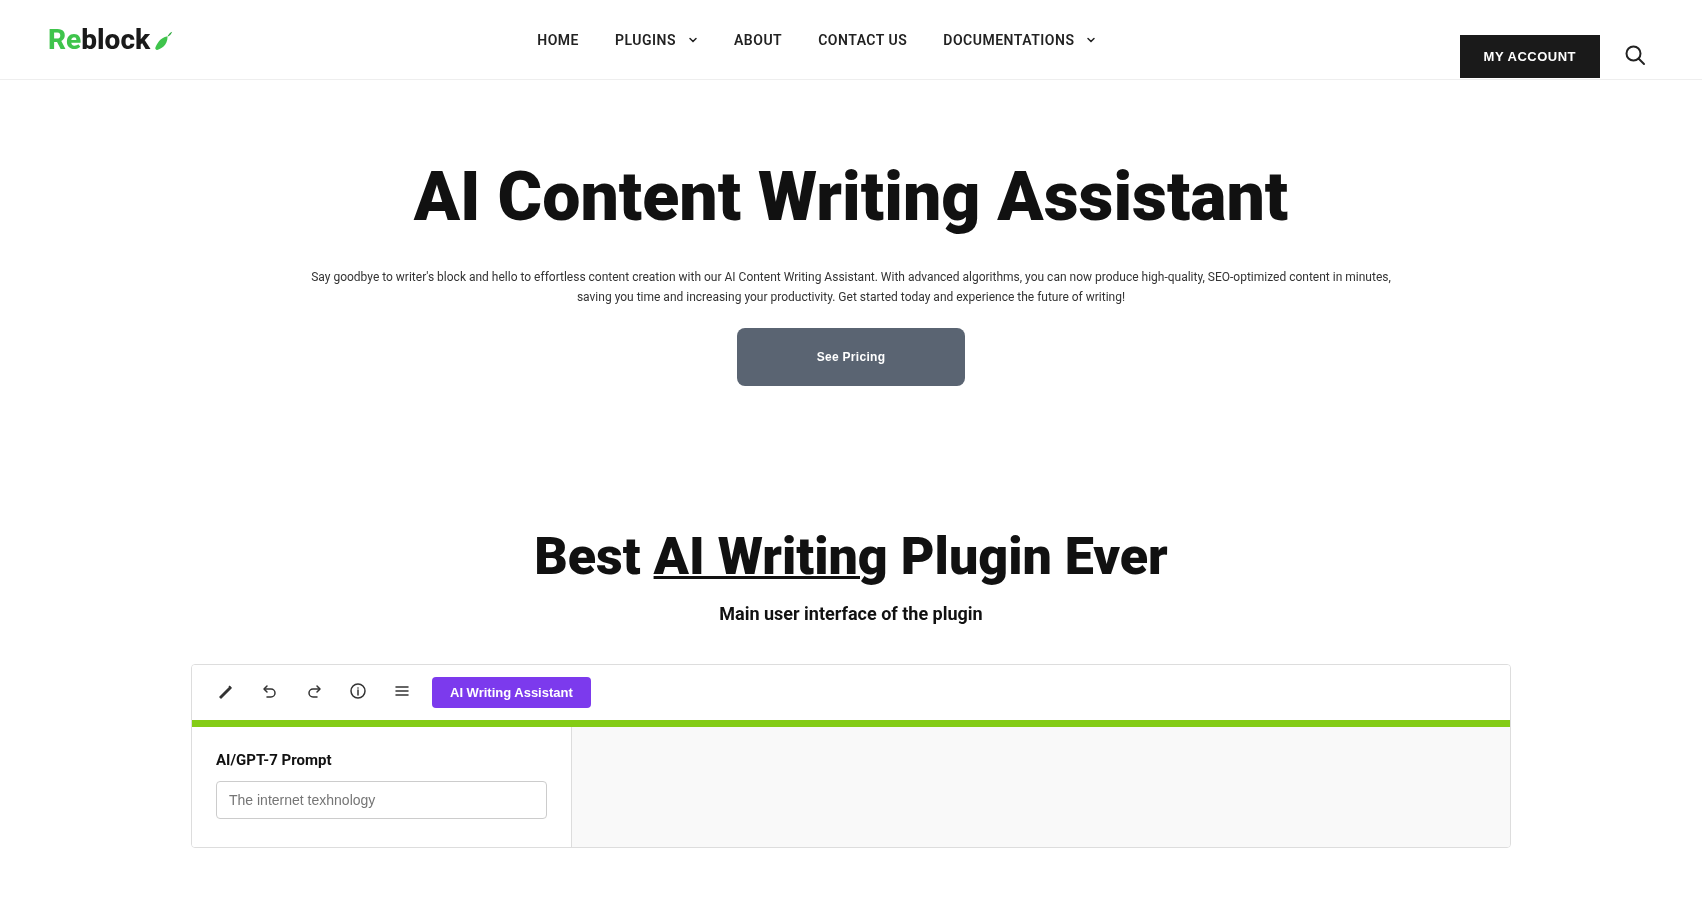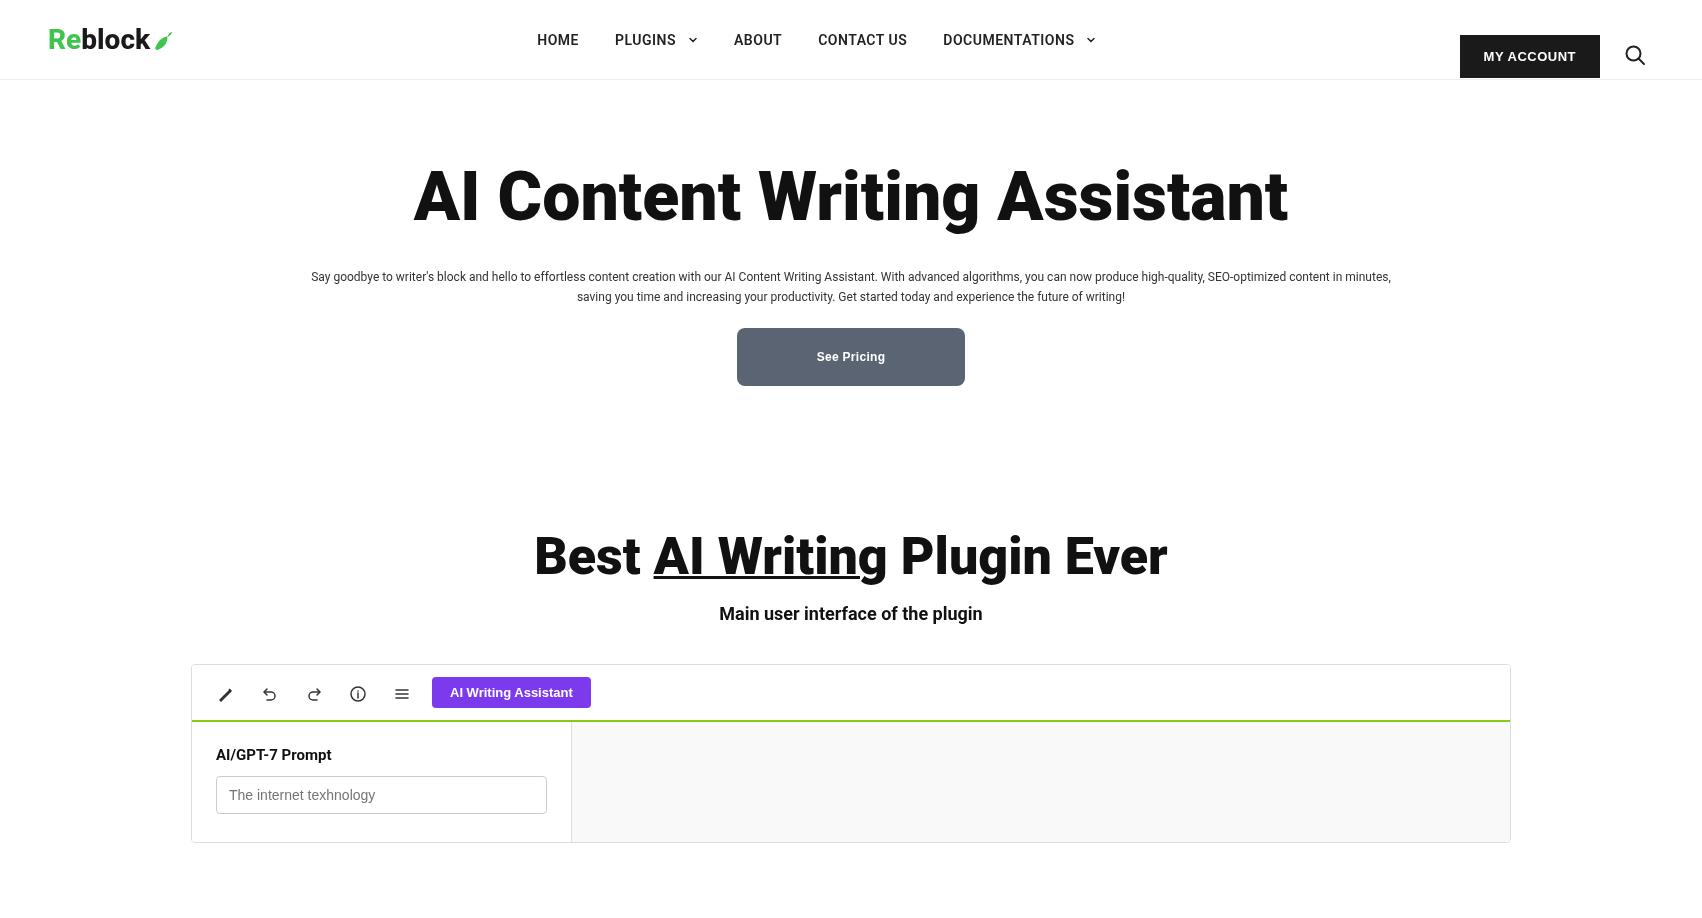--- a/index.html
+++ b/index.html
@@ -146,24 +146,24 @@
     
     .plugin-ui {
       border: 1px solid #ddd;
       border-radius: 4px;
       overflow: hidden;
       text-align: left;
       background: #fff;
     }
     .plugin-toolbar {
       display: flex;
-      align-items: flex-end;
+      align-items: flex-start;
       padding: 12px 20px;
       gap: 16px;
-      border-bottom: 2px solid #84cc16;
+      border-bottom: 7px solid #84cc16;
       background: #fff;
     }
     .toolbar-icon {
       width: 28px;
       height: 28px;
       display: flex;
       align-items: center;
       justify-content: center;
       cursor: pointer;
       color: #333;

